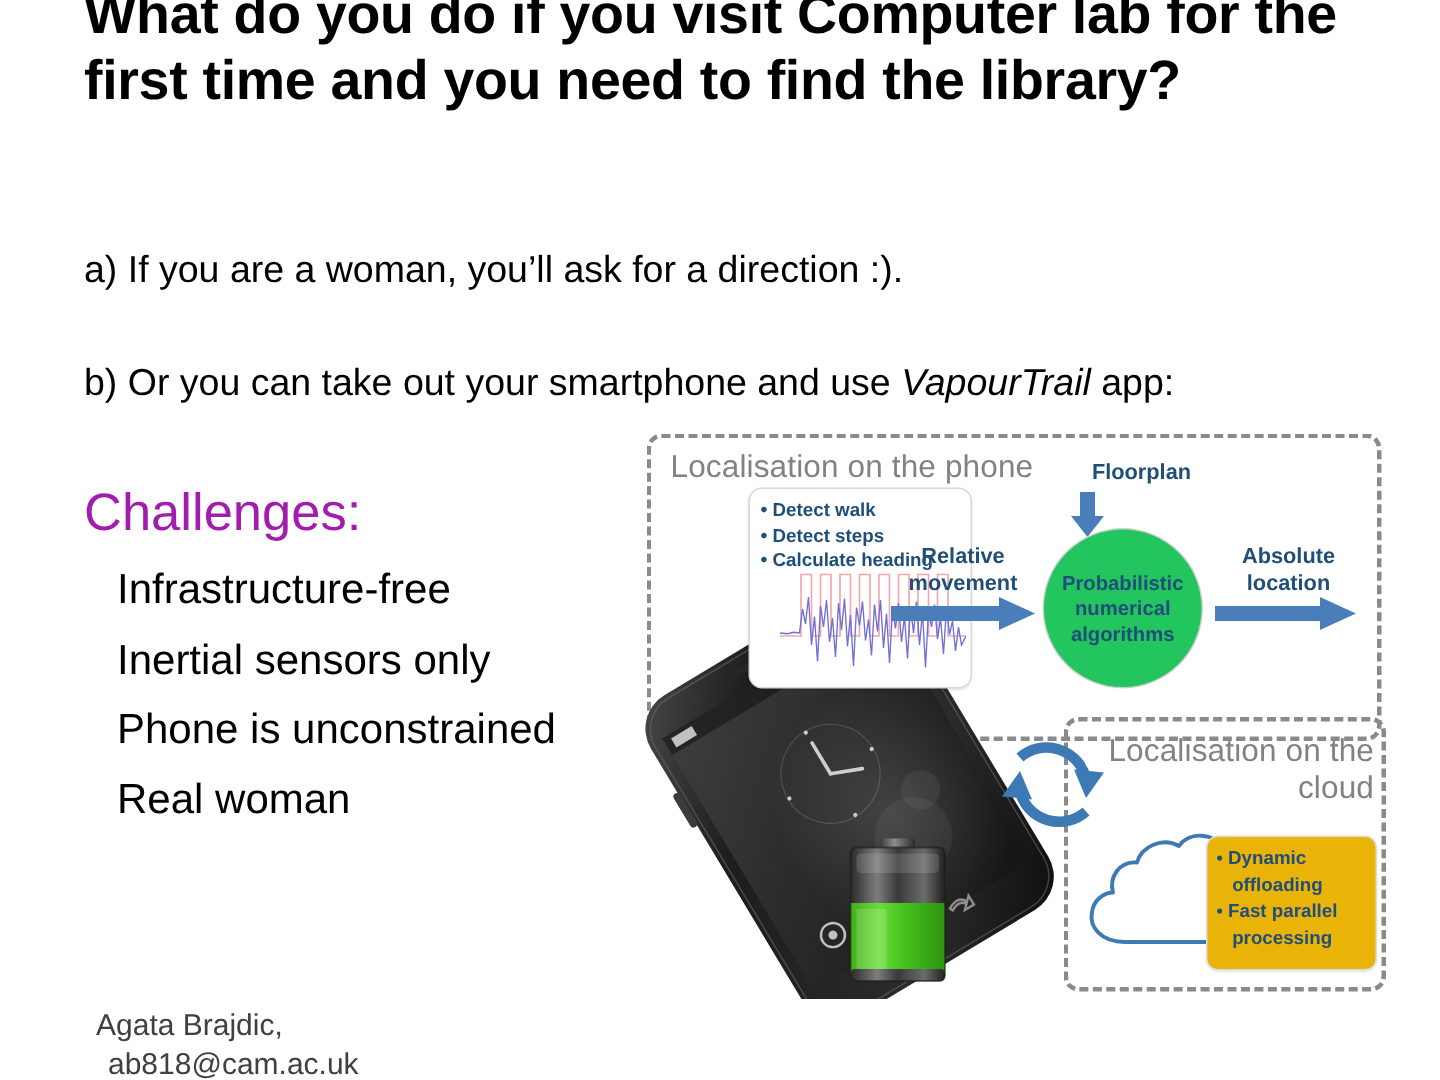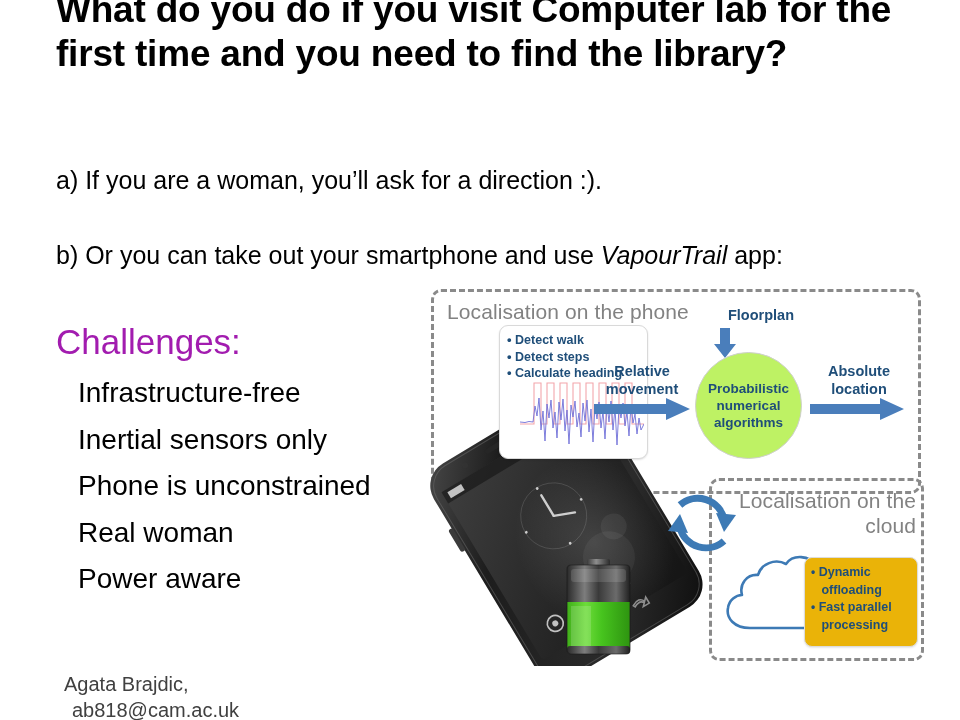--- a/index.html
+++ b/index.html
@@ -82,21 +82,21 @@
   #lbl-relative{left:180px;top:86px;width:96px;}
   #lbl-absolute{left:395px;top:86px;width:100px;}
 
   .arrow{position:absolute;}
   #arr-relative{left:180px;top:122px;width:96px;height:22px;}
   #arr-absolute{left:396px;top:122px;width:94px;height:22px;}
   #arr-floorplan{left:300px;top:52px;width:22px;height:30px;}
 
   #circle-node{
     position:absolute;left:281px;top:76px;width:105px;height:105px;
-    border:1.6px solid #cfcfcf;border-radius:50%;background:#bef264;
+    border:1.6px solid #cfcfcf;border-radius:50%;background:#22c55e;
     display:flex;align-items:center;justify-content:center;
   }
   #circle-node .ctext{
     font-size:13.5px;font-weight:bold;color:#1f4e79;line-height:17px;
     text-align:center;
   }
 
   #cycle{position:absolute;left:248px;top:207px;width:80px;height:80px;}
   #cloudshape{position:absolute;left:306px;top:270px;width:130px;height:98px;}
 
@@ -123,21 +123,20 @@
 
   <div class="para" id="para-b"><span>b) Or you can take out your smartphone and use </span><span class="ital">VapourTrail</span><span> app:</span></div>
 
   <div class="challenges">Challenges:</div>
 
   <div class="bullets">
     <div class="bullet">Infrastructure-free</div>
     <div class="bullet">Inertial sensors only</div>
     <div class="bullet">Phone is unconstrained</div>
     <div class="bullet">Real woman</div>
-    <div class="bullet">Power aware</div>
   </div>
 
   <div class="author">
     <span>Agata Brajdic,</span>
     <span class="l2">ab818@cam.ac.uk</span>
   </div>
 
   <div id="diagram">
 
     <div class="dashbox" id="box-phone"></div>

